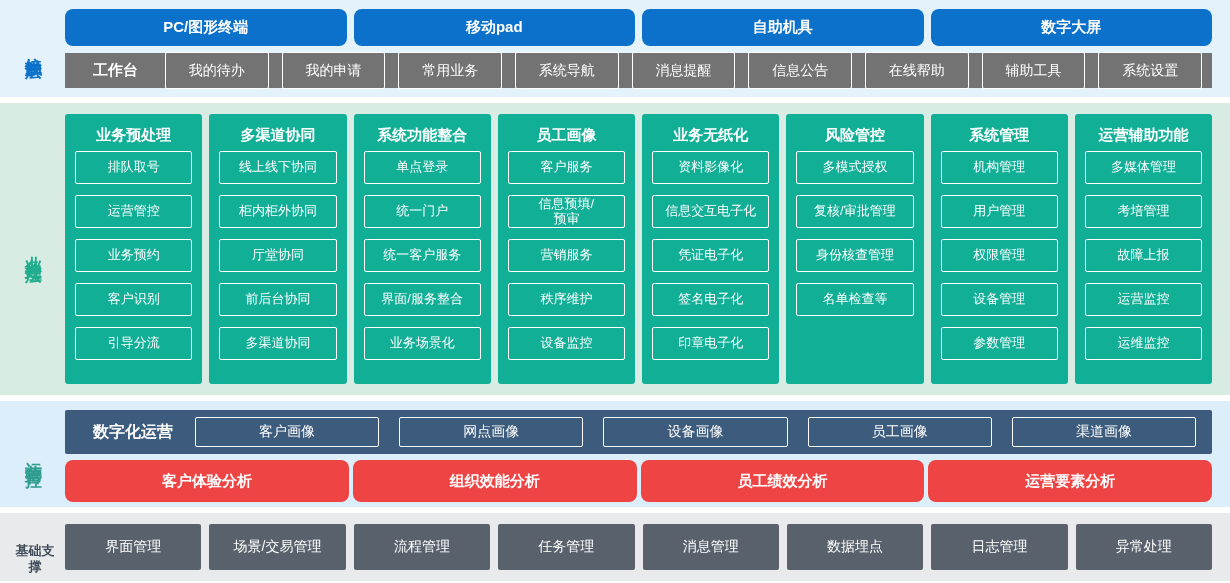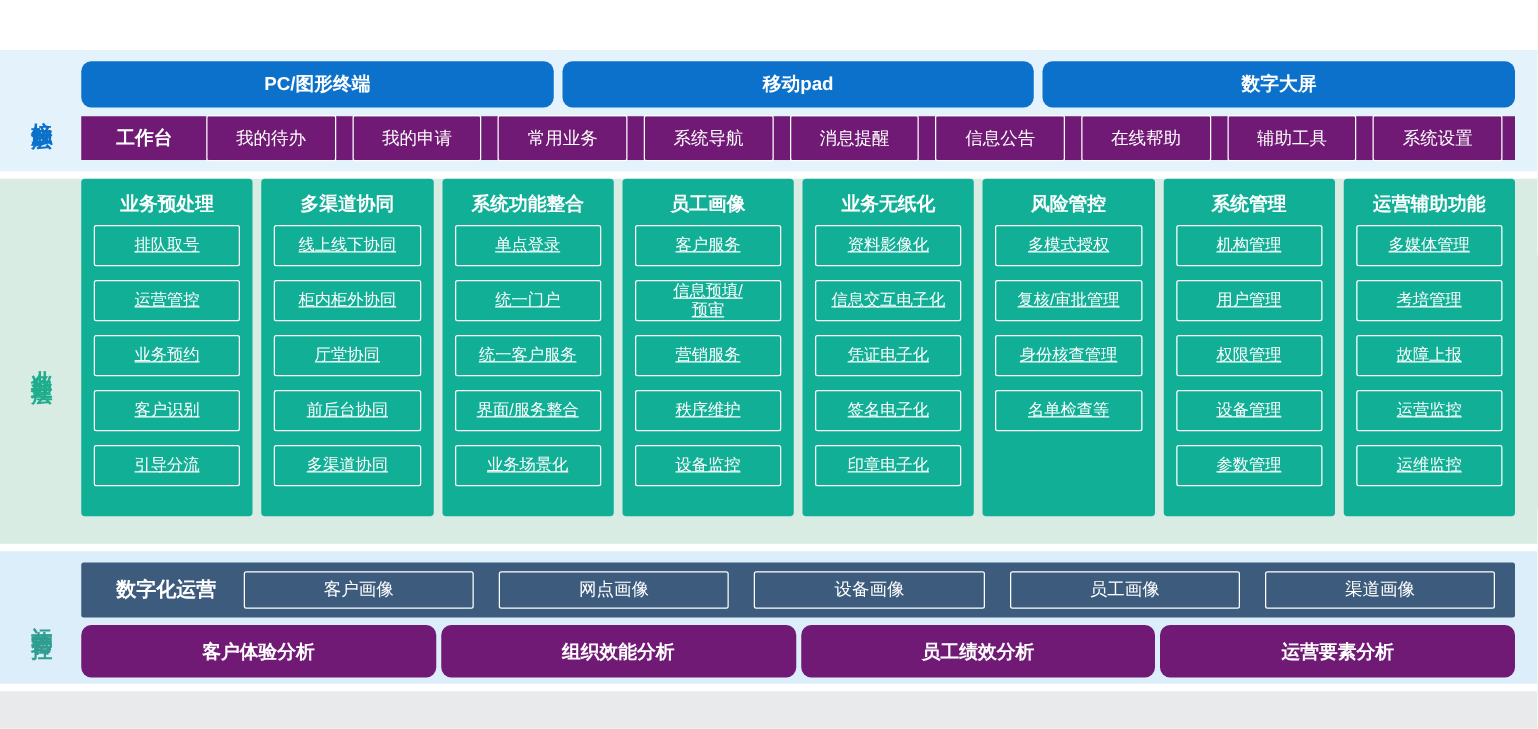--- a/index.html
+++ b/index.html
@@ -1,77 +1,78 @@
 <!DOCTYPE html>
 <html><head>
 <meta charset="utf-8">
 <style>
   * { margin:0; padding:0; box-sizing:border-box; }
   html,body { width:1230px; height:583px; background:#ffffff;
     font-family:"Liberation Sans","DejaVu Sans",sans-serif; }
   .layer { position:relative; width:1230px; }
 
   
-  .layer-contact { height:97px; background:#e4f2fb; margin-bottom:6px; padding:9px 18px 0 0;margin-top:40px; }
+  .layer-contact { height:97px; background:#e4f2fb; margin-bottom:6px; padding:9px 18px 0 0; }
   .v-label { writing-mode:vertical-lr; text-orientation:upright; position:absolute;
     left:22px; top:0; bottom:0; display:flex; align-items:center; justify-content:center;
     font-weight:bold; letter-spacing:3px; }
   .contact-label { font-size:17px; color:#0b71ca; height:97px; }
   .contact-content { margin-left:65px; }
   .terminal-row { display:flex; gap:7px; height:37px; }
   .terminal-btn { flex:1; background:#0b71ca; color:#ffffff; font-weight:bold; font-size:15px;
     border-radius:8px; display:flex; align-items:center; justify-content:center; cursor:default; }
-  .workbench-bar { margin-top:7px; height:35px; background:#701a75; display:flex;
+  .workbench-bar { margin-top:7px; height:35px; background:#737373; display:flex;
     align-items:center; padding:0 10px 0 28px; gap:13px; }
   .wb-label { color:#ffffff; font-weight:bold; font-size:15px; margin-right:14px; white-space:nowrap; }
   .wb-btn { flex:1; height:37px; border:1px solid #ffffff; border-radius:2px; color:#ffffff;
     font-size:14px; display:flex; align-items:center; justify-content:center; white-space:nowrap; }
 
   
-  .layer-business { height:292px; background:#d8ece3; margin-bottom:6px; padding:0 18px 0 0; }
+  .layer-business { height:292px; background:#d8ece3; margin-bottom:6px; padding:11px 18px 0 0; }
   .business-label { font-size:17px; color:#1fad8d; height:292px; }
   .biz-columns { margin-left:65px; display:flex; gap:7px; }
   .biz-col { flex:1; background:#12af97; border-radius:3px; height:270px; padding:7px 10px 0 10px; }
   .col-title { color:#ffffff; font-weight:bold; font-size:15px; text-align:center;
     height:30px; line-height:28px; white-space:nowrap; }
   .col-item { height:33px; border:1px solid #ffffff; border-radius:2px; color:#ffffff;
     font-size:13px; display:flex; align-items:center; justify-content:center; text-align:center;
-    margin-bottom:11px; line-height:1.1; white-space:pre-line;text-decoration:underline; }
+    margin-bottom:11px; line-height:1.1; white-space:pre-line; }
 
   
   .layer-ops { height:106px; background:#dbeef9; margin-bottom:6px; padding:9px 18px 0 0; }
   .ops-label { font-size:17px; color:#2f9d90; height:106px; }
   .ops-content { margin-left:65px; }
   .ops-bar { height:44px; background:#3d5c7d; border-radius:2px; display:flex; align-items:center;
     padding:0 16px 0 28px; gap:20px; }
   .ops-bar-label { color:#ffffff; font-weight:bold; font-size:16px; margin-right:2px; white-space:nowrap; }
   .ops-btn { flex:1; height:30px; border:1px solid #ffffff; border-radius:2px; color:#ffffff;
     font-size:14px; display:flex; align-items:center; justify-content:center; white-space:nowrap; }
   .analysis-row { margin-top:6px; display:flex; gap:4px; height:42px; }
-  .analysis-btn { flex:1; background:#701a75; border-radius:8px; color:#ffffff; font-weight:bold;
+  .analysis-btn { flex:1; background:#ef4444; border-radius:8px; color:#ffffff; font-weight:bold;
     font-size:15px; display:flex; align-items:center; justify-content:center; }
 
   
   .layer-base { height:68px; background:#e8eaec; padding:11px 18px 0 0; }
   .base-label { position:absolute; left:12px; top:12px; height:68px; width:46px; display:flex;
     align-items:center; font-weight:bold; font-size:13px; color:#3f4b57; line-height:1.2;
     text-align:center; word-break:break-all; }
   .base-row { margin-left:65px; display:flex; gap:8px; height:46px; }
   .base-btn { flex:1; background:#59626c; border-radius:2px; color:#ffffff; font-size:14px;
     display:flex; align-items:center; justify-content:center; white-space:nowrap; }
 </style>
 </head>
 <body>
 
 <div class="layer layer-contact">
   <div class="v-label contact-label">接触层</div>
   <div class="contact-content">
     <div class="terminal-row">
       <div class="terminal-btn">PC/图形终端</div>
       <div class="terminal-btn">移动pad</div>
+      <div class="terminal-btn">自助机具</div>
       <div class="terminal-btn">数字大屏</div>
     </div>
     <div class="workbench-bar">
       <span class="wb-label">工作台</span>
       <div class="wb-btn">我的待办</div>
       <div class="wb-btn">我的申请</div>
       <div class="wb-btn">常用业务</div>
       <div class="wb-btn">系统导航</div>
       <div class="wb-btn">消息提醒</div>
       <div class="wb-btn">信息公告</div>
@@ -176,13 +177,23 @@
       <div class="analysis-btn">客户体验分析</div>
       <div class="analysis-btn">组织效能分析</div>
       <div class="analysis-btn">员工绩效分析</div>
       <div class="analysis-btn">运营要素分析</div>
     </div>
   </div>
 </div>
 
 <div class="layer layer-base">
   <div class="base-label">基础支撑</div>
+  <div class="base-row">
+    <div class="base-btn">界面管理</div>
+    <div class="base-btn">场景/交易管理</div>
+    <div class="base-btn">流程管理</div>
+    <div class="base-btn">任务管理</div>
+    <div class="base-btn">消息管理</div>
+    <div class="base-btn">数据埋点</div>
+    <div class="base-btn">日志管理</div>
+    <div class="base-btn">异常处理</div>
+  </div>
 </div>
 
 </body></html>

